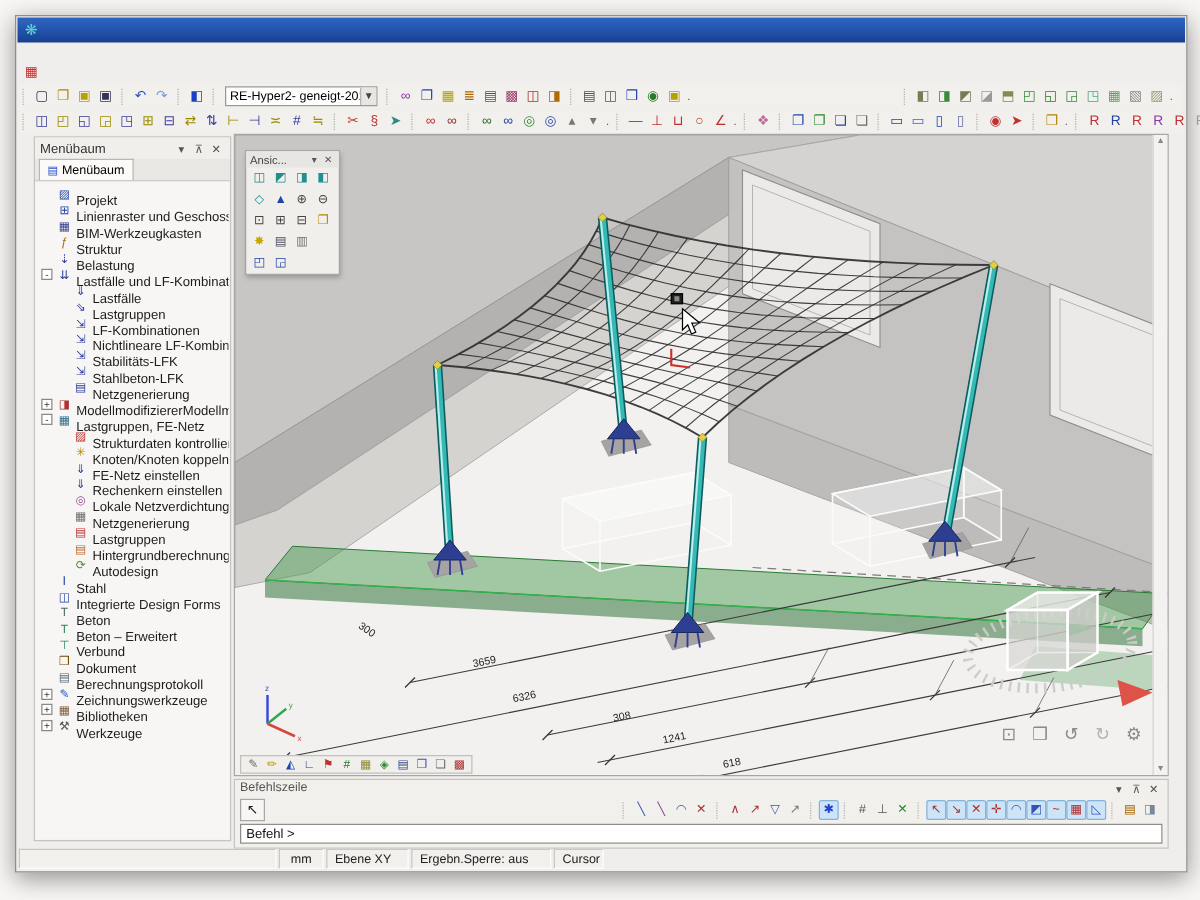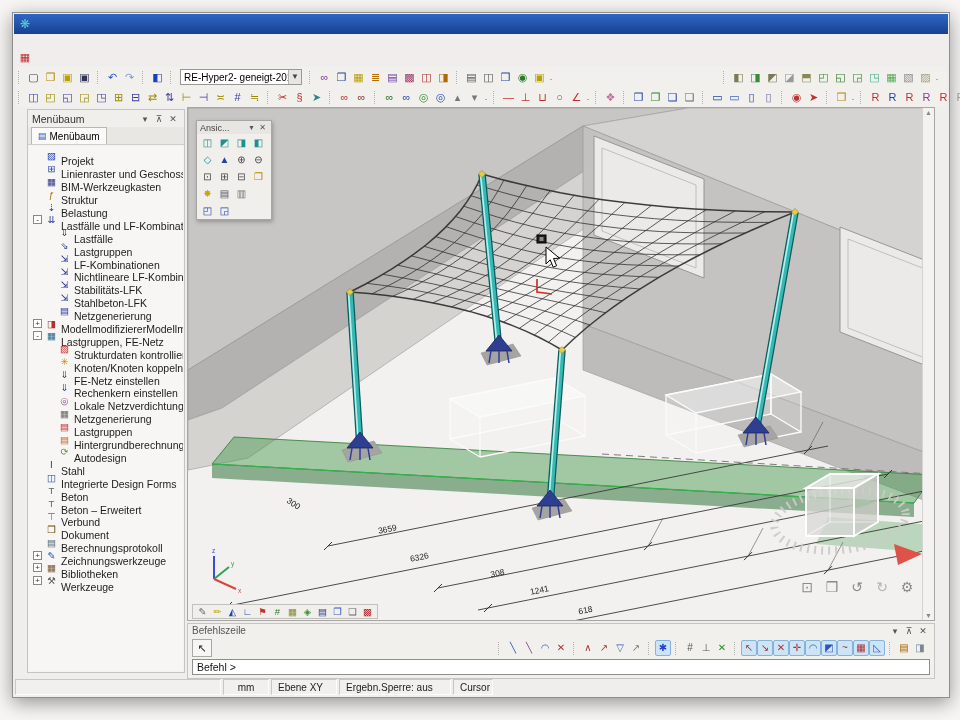--- a/index.html
+++ b/index.html
@@ -66,21 +66,21 @@
   .cmd-head { height:13px; display:flex; align-items:center; font-size:10px; color:#555; padding:0 4px; }
   .cmd-head .sp { flex:1; }
   .cmd-row { height:22px; display:flex; align-items:center; padding:0 4px; }
   .cursorbtn { width:20px; height:18px; border:1px solid #aaa8a4; background:#f7f6f4; font-size:11px; color:#222; text-align:center; line-height:17px; }
   .snapbar { margin-left:auto; display:flex; align-items:center; }
   .snapbar .tbi { width:16px; height:16px; font-size:10px; }
   .cmd-input { position:absolute; left:4px; right:4px; bottom:3px; height:16px; background:#fff; border:1px solid #8f8d89; font-size:10.5px; display:flex; align-items:center; padding-left:4px; color:#111; }
   
   .statusbar { position:absolute; left:2px; right:2px; bottom:2px; height:16px; display:flex; font-size:10px; color:#222; }
   .scell { display:flex; align-items:center; padding:0 6px; margin-right:2px; border:1px solid; border-color:#c9c7c3 #fdfdfc #fdfdfc #c9c7c3; background:#f1f0ed; white-space:nowrap; overflow:hidden; }
-  .sc0 { width:206px; } .sc1 { width:46px; justify-content:center; } .sc2 { width:66px; }
+  .sc0 { width:206px; } .sc1 { width:36px; justify-content:center; } .sc2 { width:66px; }
   .sc3 { flex:1; } .scr0 { width:112px; } .scr1 { width:40px; margin-right:0; }
 </style>
 </head>
 <body>
 
 <div class="window">
 
   <div class="titlebar">
     <span class="appicon">❋</span>
   </div>

